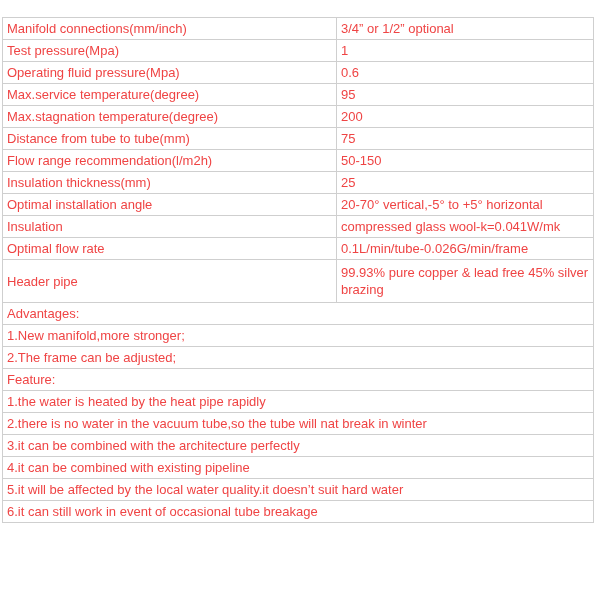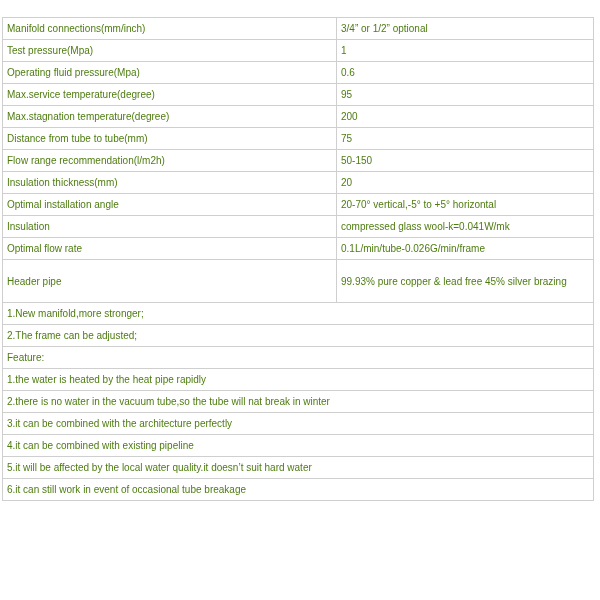--- a/index.html
+++ b/index.html
@@ -20,23 +20,23 @@
   table.spec-table {
     position: absolute;
     left: 2px;
     top: 17px;
     width: 592px;
     border-collapse: collapse;
     table-layout: fixed;
   }
   table.spec-table td {
     border: 1px solid #cfcfcf;
-    font-size: 10px;
+    font-size: 13px;
     line-height: 17px;
-    color: #4d7c0f;
+    color: #ef4444;
     padding: 2px 4px;
     height: 17px; 
     vertical-align: middle;
     white-space: nowrap;
     overflow: hidden;
   }
   table.spec-table tr.tall td {
     height: 38px; 
     white-space: normal;
   }
@@ -77,37 +77,40 @@
       <tr>
         <td>Distance from tube to tube(mm)</td>
         <td>75</td>
       </tr>
       <tr>
         <td>Flow range recommendation(l/m2h)</td>
         <td>50-150</td>
       </tr>
       <tr>
         <td>Insulation thickness(mm)</td>
-        <td>20</td>
+        <td>25</td>
       </tr>
       <tr>
         <td>Optimal installation angle</td>
         <td>20-70° vertical,-5° to +5° horizontal</td>
       </tr>
       <tr>
         <td>Insulation</td>
         <td>compressed glass wool-k=0.041W/mk</td>
       </tr>
       <tr>
         <td>Optimal flow rate</td>
         <td>0.1L/min/tube-0.026G/min/frame</td>
       </tr>
       <tr class="tall">
         <td>Header pipe</td>
         <td>99.93% pure copper &amp; lead free 45% silver brazing</td>
+      </tr>
+      <tr>
+        <td colspan="2" class="full-cell">Advantages:</td>
       </tr>
       <tr>
         <td colspan="2" class="full-cell">1.New manifold,more stronger;</td>
       </tr>
       <tr>
         <td colspan="2" class="full-cell">2.The frame can be adjusted;</td>
       </tr>
       <tr>
         <td colspan="2" class="full-cell">Feature:</td>
       </tr>

